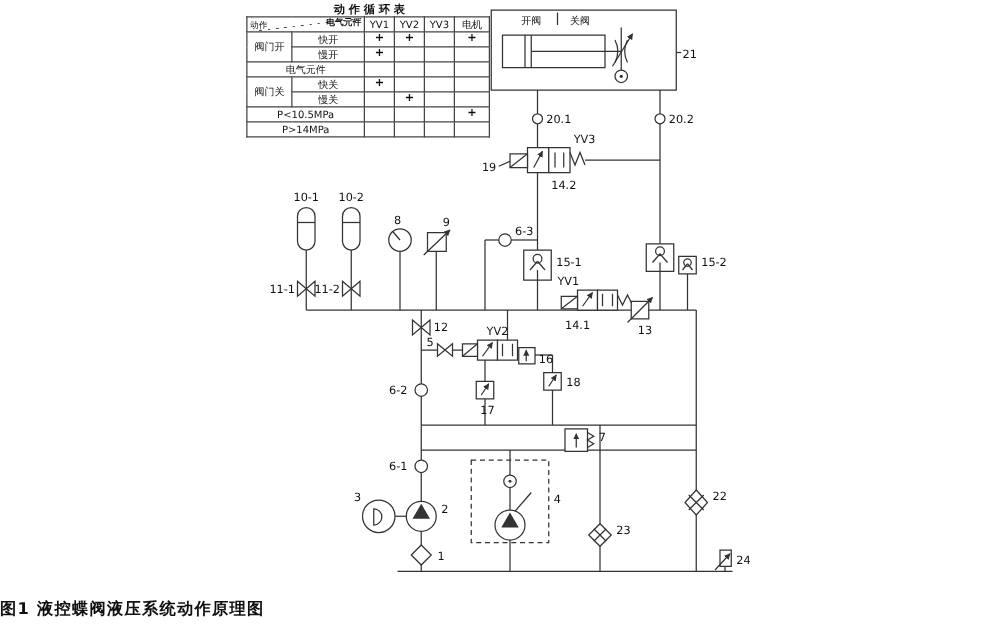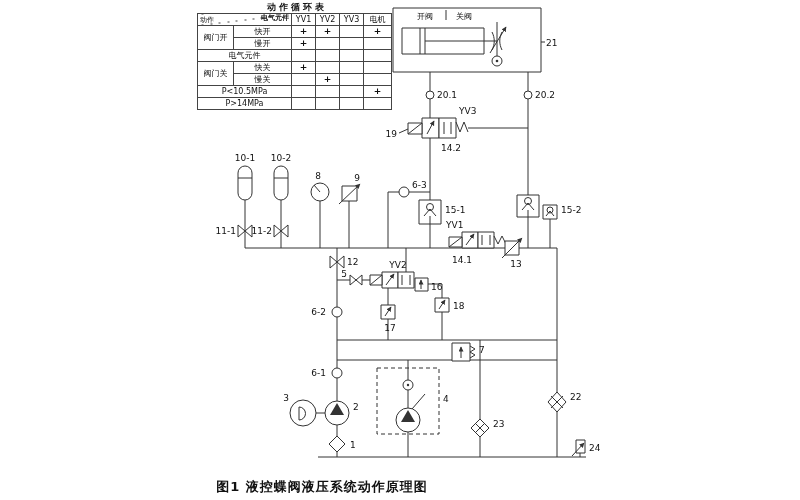--- a/index.html
+++ b/index.html
@@ -13,21 +13,21 @@
              font-size:9px;font-weight:bold;letter-spacing:3px;}
   #cycle-table{position:absolute;left:197px;top:13px;border-collapse:collapse;
                font-size:8px;line-height:1;table-layout:fixed;}
   #cycle-table td{border:1px solid #444;text-align:center;padding:0;height:11px;overflow:hidden;}
   #cycle-table td.plus{font-size:9px;font-weight:bold;}
   td.diag{position:relative;height:15px;
           background:linear-gradient(to bottom right,transparent 49.5%,#444 49.5%,#444 50.6%,transparent 50.6%);}
   .dt{position:absolute;top:1px;right:2px;font-size:7px;font-weight:bold;}
   .db{position:absolute;bottom:1px;left:2px;font-size:7px;text-align:right;}
   #note{position:absolute;left:198px;top:108px;font-size:8px;white-space:nowrap;}
-  #caption{position:absolute;left:0;top:478px;width:644px;text-align:center;
+  #caption{position:absolute;left:0;top:478px;width:644px;
            font-size:13px;font-weight:bold;letter-spacing:1px;}
 </style>
 </head>
 <body>
 
 <div id="page">
 
 <svg id="schematic" width="800" height="500" viewBox="0 0 800 500" fill="none" stroke="#333" stroke-width="1" font-family="DejaVu Sans, sans-serif" font-size="9">
   <defs>
     <marker id="arr" markerWidth="6" markerHeight="6" refX="4.5" refY="2.5" orient="auto">

